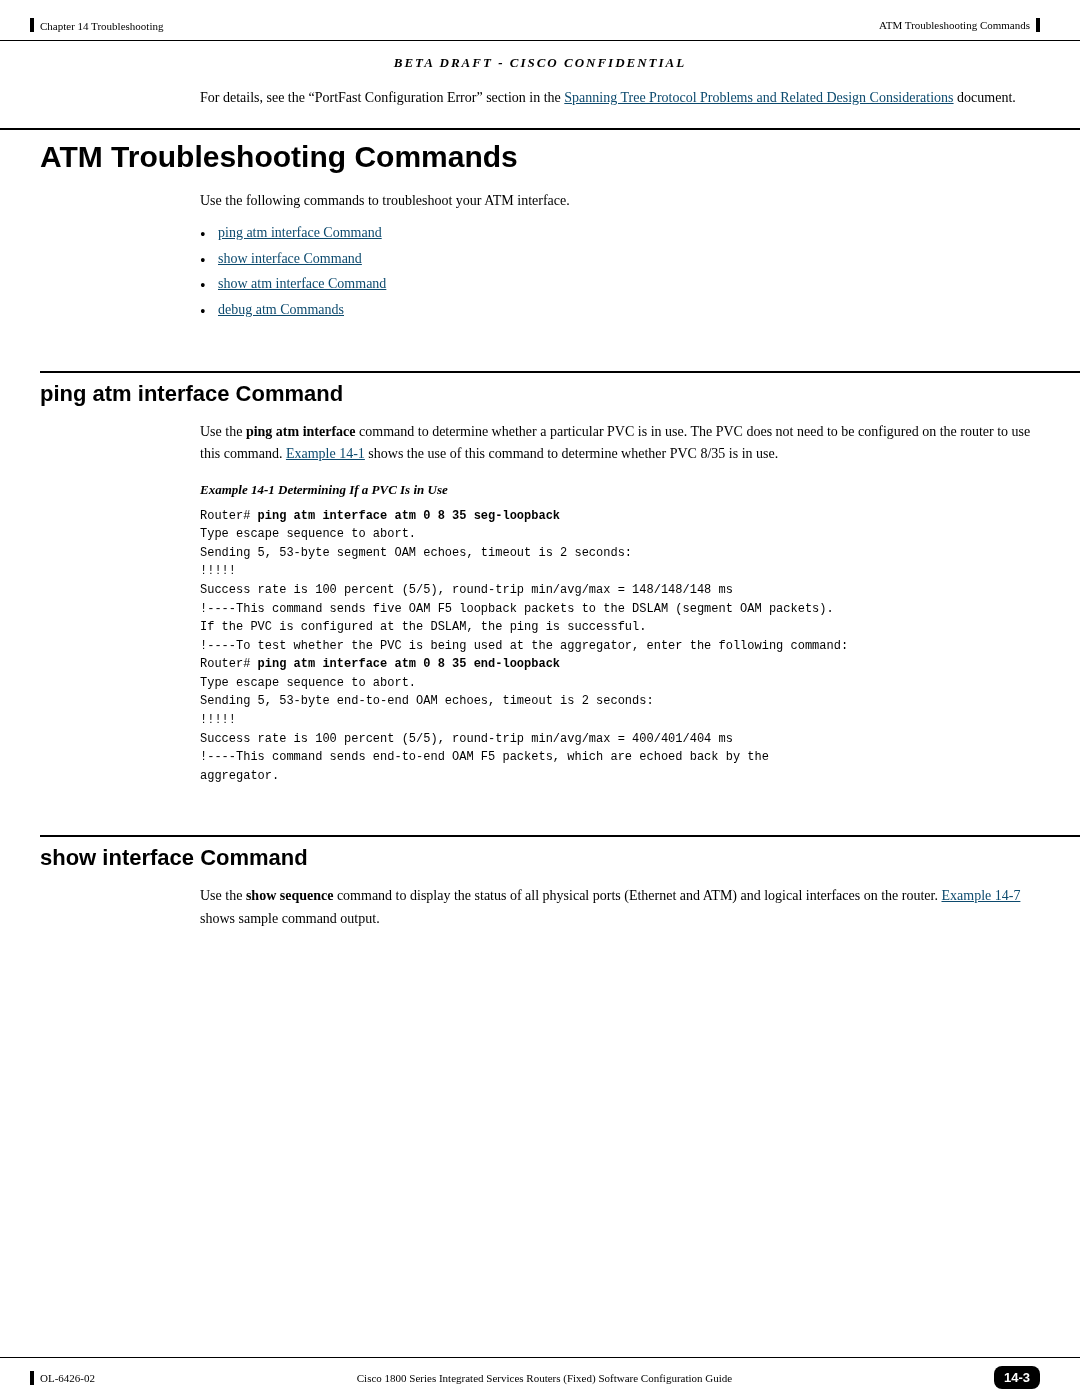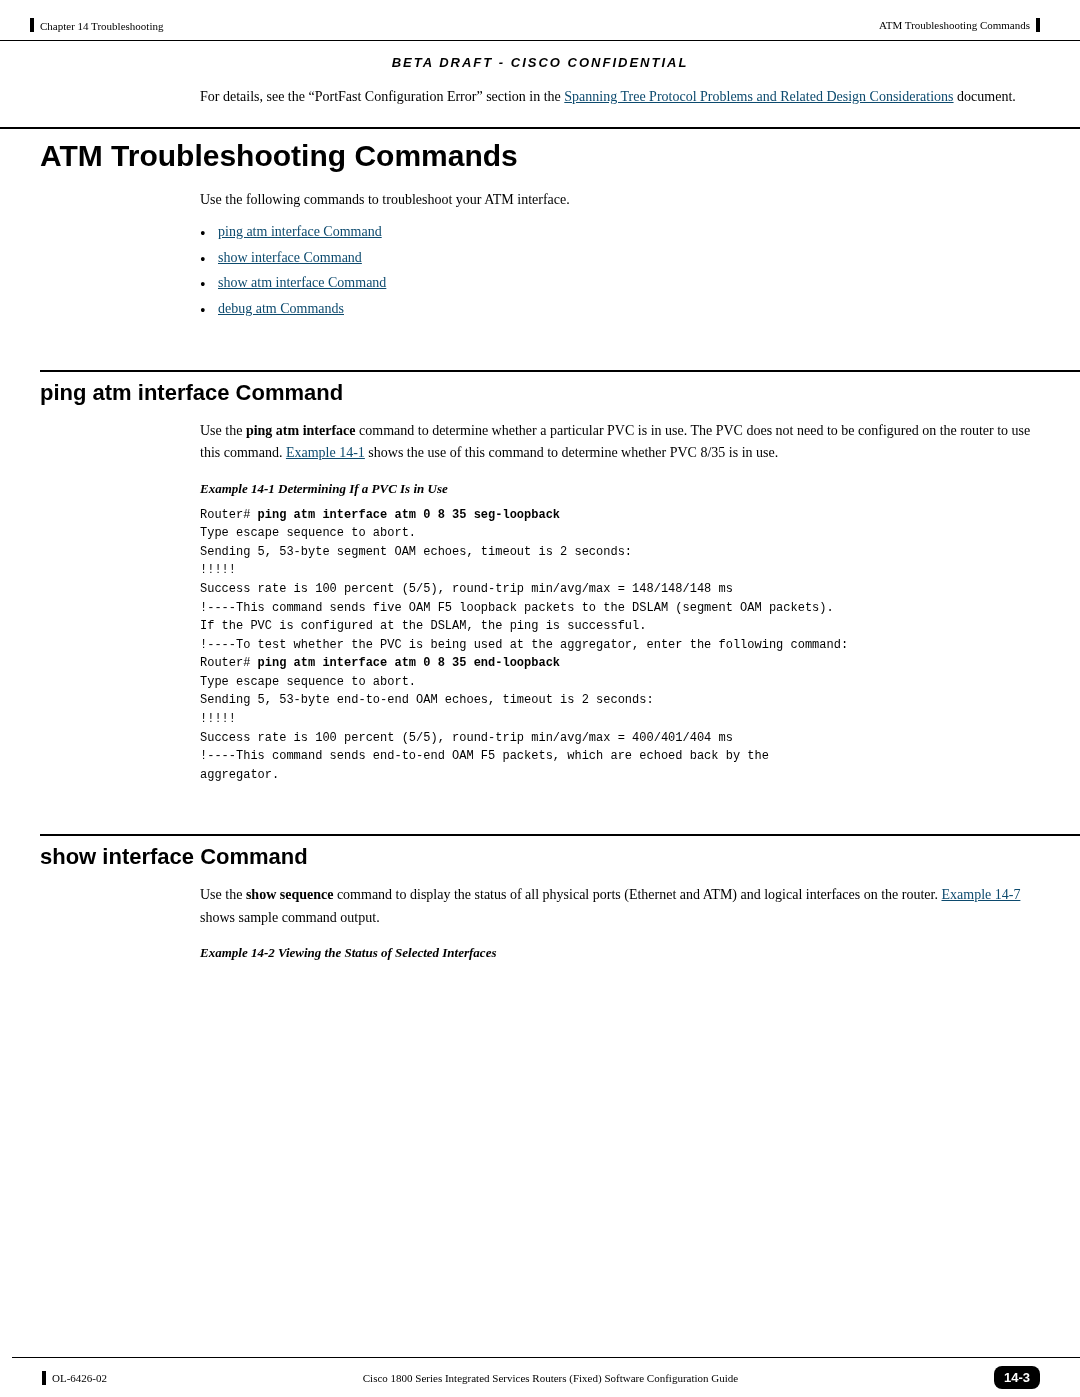--- a/index.html
+++ b/index.html
@@ -64,21 +64,21 @@
     }
 
     .header-title {
       font-size: 11px;
     }
 
     
     .beta-banner {
       text-align: center;
       padding: 14px 0 10px 0;
-      font-family: Liberation Sans, sans-serif;
+      font-family: Liberation Serif, serif;
       font-size: 13px;
       font-weight: bold;
       font-style: italic;
       letter-spacing: 2px;
       color: #000;
     }
 
     
     .intro-section {
       padding: 6px 40px 20px 200px;
@@ -163,21 +163,21 @@
       line-height: 1.55;
       color: #000;
       margin: 4px 0 10px 0;
       white-space: pre;
     }
 
     
     .page-footer {
       position: absolute;
       bottom: 0;
-      left: 12px;
+      left: 0;
       right: 0;
       border-top: 1px solid #000;
       display: flex;
       justify-content: space-between;
       align-items: center;
       padding: 8px 40px 8px 30px;
       font-size: 11px;
     }
 
     .footer-left {
@@ -252,21 +252,20 @@
   <div id="sections-container">
   <div class="section-heading">ping atm interface Command</div>
       <div class="content">
         <p>Use the <strong>ping atm interface</strong> command to determine whether a particular PVC is in use. The PVC does not need to be configured on the router to use this command. <a class="link-text">Example 14-1</a> shows the use of this command to determine whether PVC 8/35 is in use.</p>
         <div class="example-title">Example 14-1   Determining If a PVC Is in Use</div>
         <div class="code-block"><div>Router# <strong>ping atm interface atm 0 8 35 seg-loopback</strong></div><div></div><div>Type escape sequence to abort.</div><div>Sending 5, 53-byte segment OAM echoes, timeout is 2 seconds:</div><div>!!!!!</div><div>Success rate is 100 percent (5/5), round-trip min/avg/max = 148/148/148 ms</div><div></div><div>!----This command sends five OAM F5 loopback packets to the DSLAM (segment OAM packets).</div><div>If the PVC is configured at the DSLAM, the ping is successful.</div><div></div><div>!----To test whether the PVC is being used at the aggregator, enter the following command:</div><div></div><div>Router# <strong>ping atm interface atm 0 8 35 end-loopback</strong></div><div></div><div>Type escape sequence to abort.</div><div>Sending 5, 53-byte end-to-end OAM echoes, timeout is 2 seconds:</div><div>!!!!!</div><div>Success rate is 100 percent (5/5), round-trip min/avg/max = 400/401/404 ms</div><div></div><div>!----This command sends end-to-end OAM F5 packets, which are echoed back by the</div><div>aggregator.</div></div>
       </div>
       <div class="section-heading">show interface Command</div>
       <div class="content">
         <p>Use the <strong>show sequence</strong> command to display the status of all physical ports (Ethernet and ATM) and logical interfaces on the router. <a class="link-text">Example 14-7</a> shows sample command output.</p>
-        <div class="example-title">Example 14-2   Viewing the Status of Selected Interfaces</div>
       </div>
     </div>
 
   <div class="page-footer">
     <div class="footer-left">
       <span class="footer-left-bar"></span>
       <span>OL-6426-02</span>
     </div>
     <div class="footer-center">Cisco 1800 Series Integrated Services Routers (Fixed) Software Configuration Guide</div>
     <div class="footer-right">

